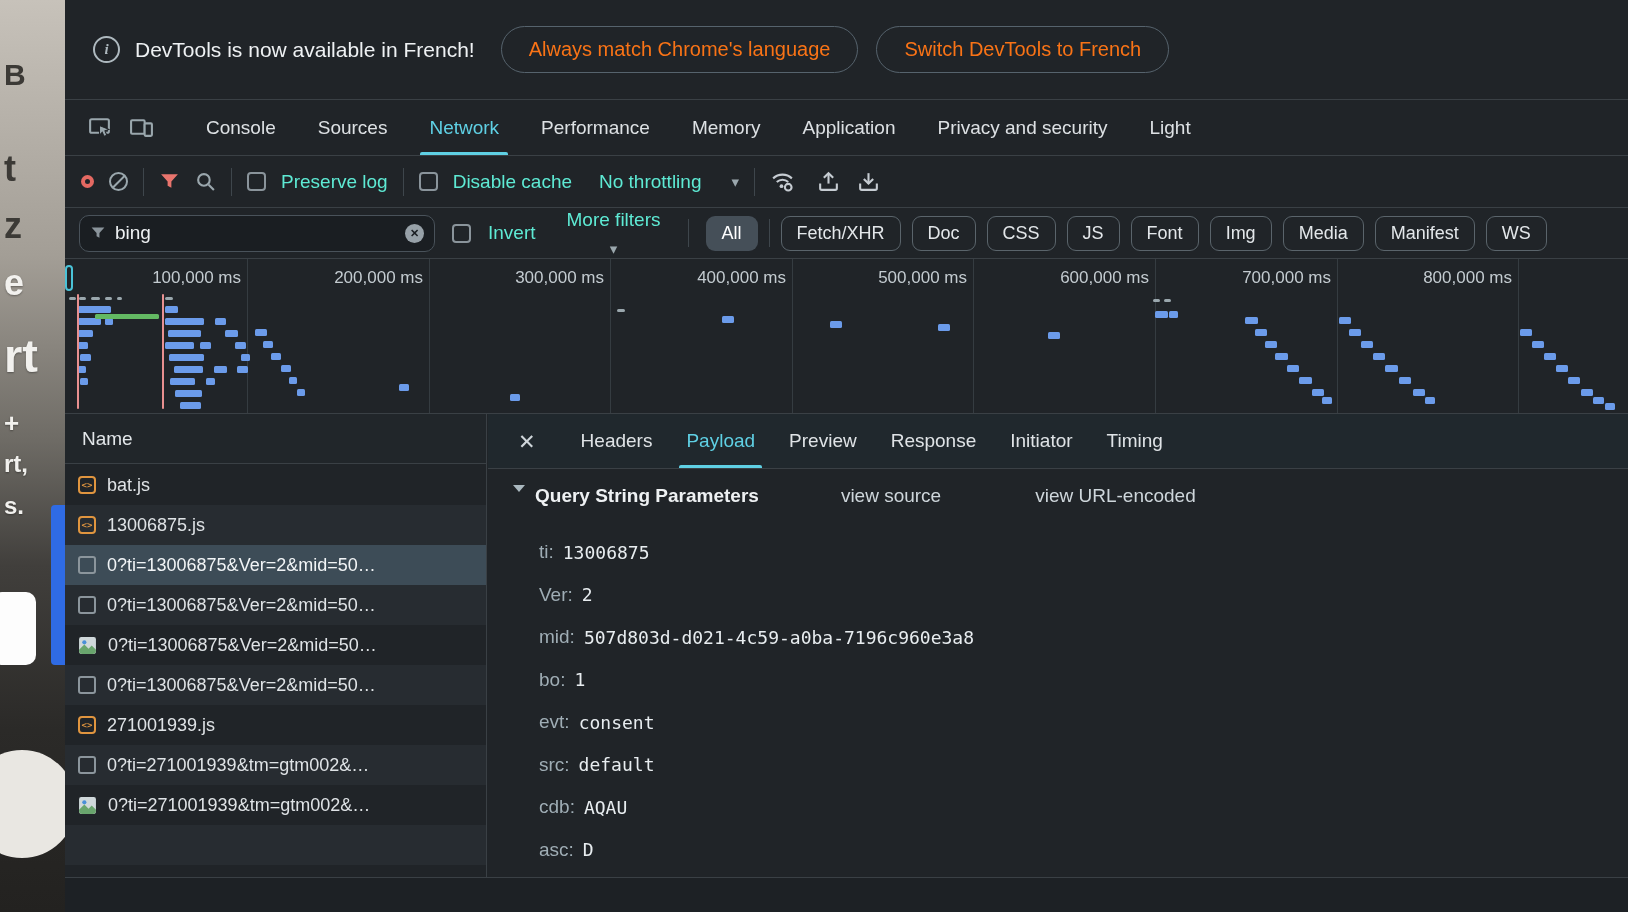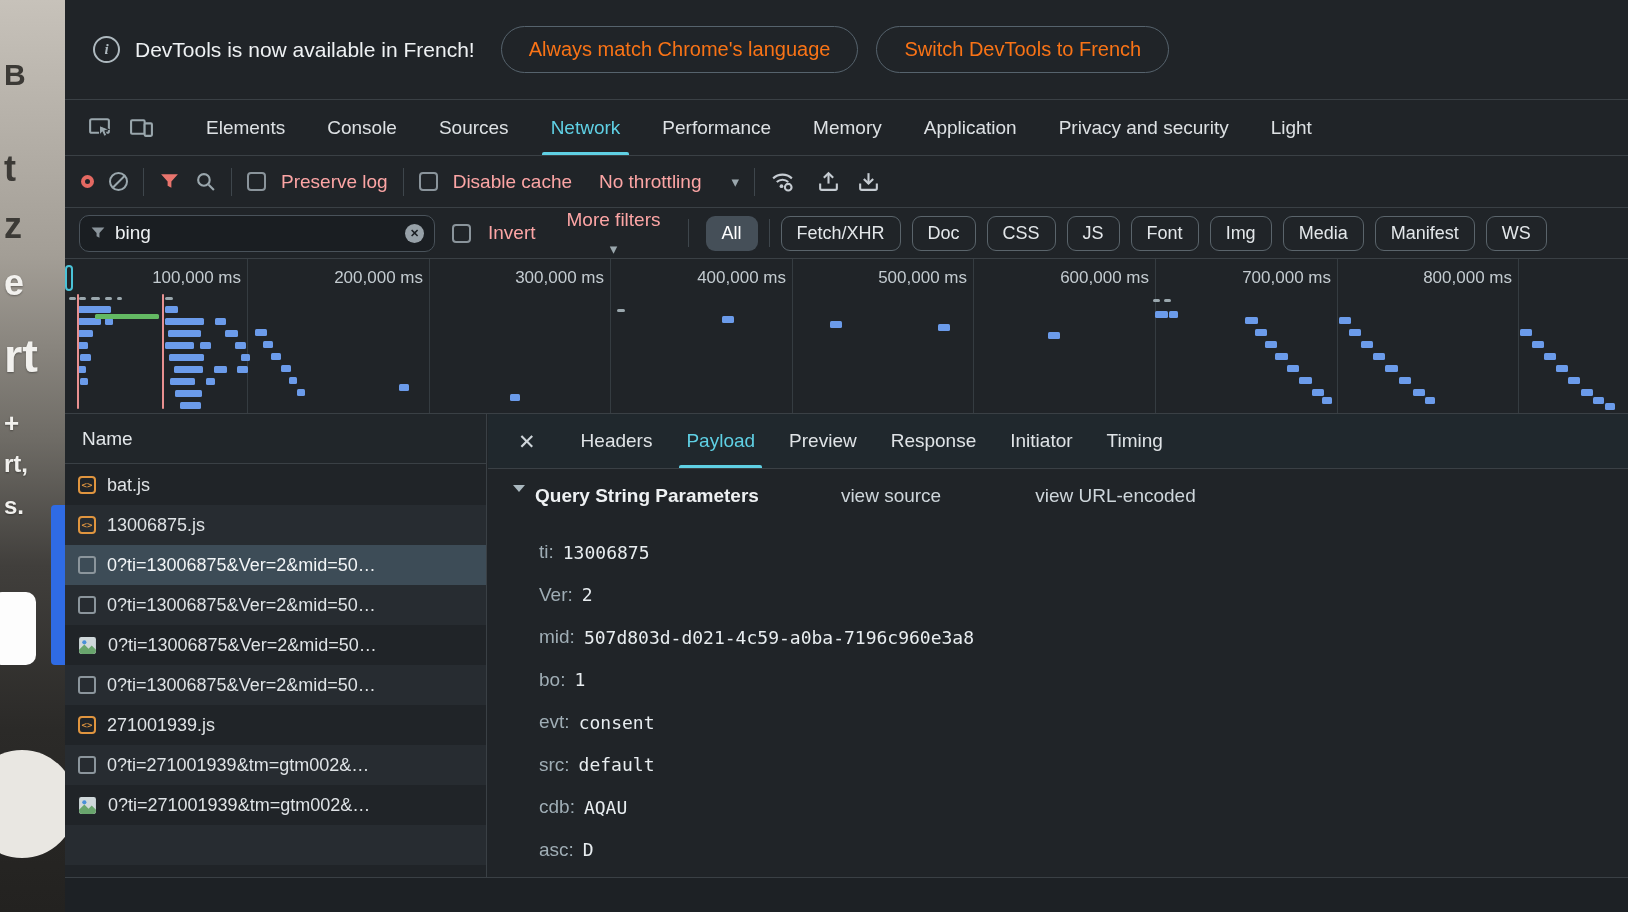--- a/index.html
+++ b/index.html
@@ -45,21 +45,21 @@
   .net-toolbar{height:52px;display:flex;align-items:center;gap:15px;padding:0 16px;border-bottom:1px solid var(--border);font-size:19px;}
   .vdiv{width:1px;height:28px;background:#3e464c;flex:0 0 auto;}
   .rec{width:13px;height:13px;border:4px solid #e46962;border-radius:50%;cursor:pointer;}
   .clear-ic{width:19px;height:19px;border:2px solid #9aa7ad;border-radius:50%;position:relative;cursor:pointer;}
   .clear-ic::after{content:"";position:absolute;left:6.5px;top:-1px;width:2px;height:17px;background:#9aa7ad;transform:rotate(45deg);}
   .funnel{color:#e8746d;cursor:pointer;display:flex;}
   .funnel svg{width:21px;height:21px;fill:currentColor;}
   .search-ic{color:#9aa7ad;cursor:pointer;display:flex;}
   .search-ic svg{width:21px;height:21px;stroke:currentColor;fill:none;stroke-width:2;}
   .cbx{width:19px;height:19px;border:2px solid #8a949b;border-radius:4px;background:transparent;cursor:pointer;flex:0 0 auto;}
-  .tool-label{color:#fca5a5;white-space:nowrap;}
+  .tool-label{color:#5eead4;white-space:nowrap;}
   .throttle{display:flex;align-items:center;gap:2px;cursor:pointer;}
   .caret{color:#9aa7ad;font-size:15px;}
   .gicon{color:#c6ccd2;display:flex;cursor:pointer;}
   .gicon svg{width:25px;height:25px;stroke:currentColor;fill:none;stroke-width:2;}
 
   
   .filter-row{height:51px;display:flex;align-items:center;gap:17px;padding:0 14px;border-bottom:1px solid var(--border);font-size:19px;}
   .filter-box{display:flex;align-items:center;gap:9px;width:356px;height:37px;border:1px solid #49525a;border-radius:10px;
     background:#1a1e22;padding:0 10px;}
   .filter-box .mini-funnel{color:#8a949b;display:flex;}
@@ -151,21 +151,20 @@
           <path d="M12 10l9 3.8-3.8 1.3L19 19.5l-2.6 1.1-1.8-4L12 19.5z" fill="currentColor" stroke="#202428" stroke-width="1"></path>
         </svg>
     </span>
     <span class="tb-icon">
       <svg viewBox="0 0 24 24" fill="none" stroke="currentColor" stroke-width="2">
           <rect x="2" y="5" width="13" height="13" rx="1"></rect>
           <rect x="15" y="8" width="7" height="12" rx="1" fill="#202428"></rect>
         </svg>
     </span>
     <div class="main-tabs" id="main-tabs">
-        <div class="main-tab">Elements</div>
         <div class="main-tab">Console</div>
         <div class="main-tab">Sources</div>
         <div class="main-tab active">Network</div>
         <div class="main-tab">Performance</div>
         <div class="main-tab">Memory</div>
         <div class="main-tab">Application</div>
         <div class="main-tab">Privacy and security</div>
         <div class="main-tab">Light</div>
       </div>
   </div>

